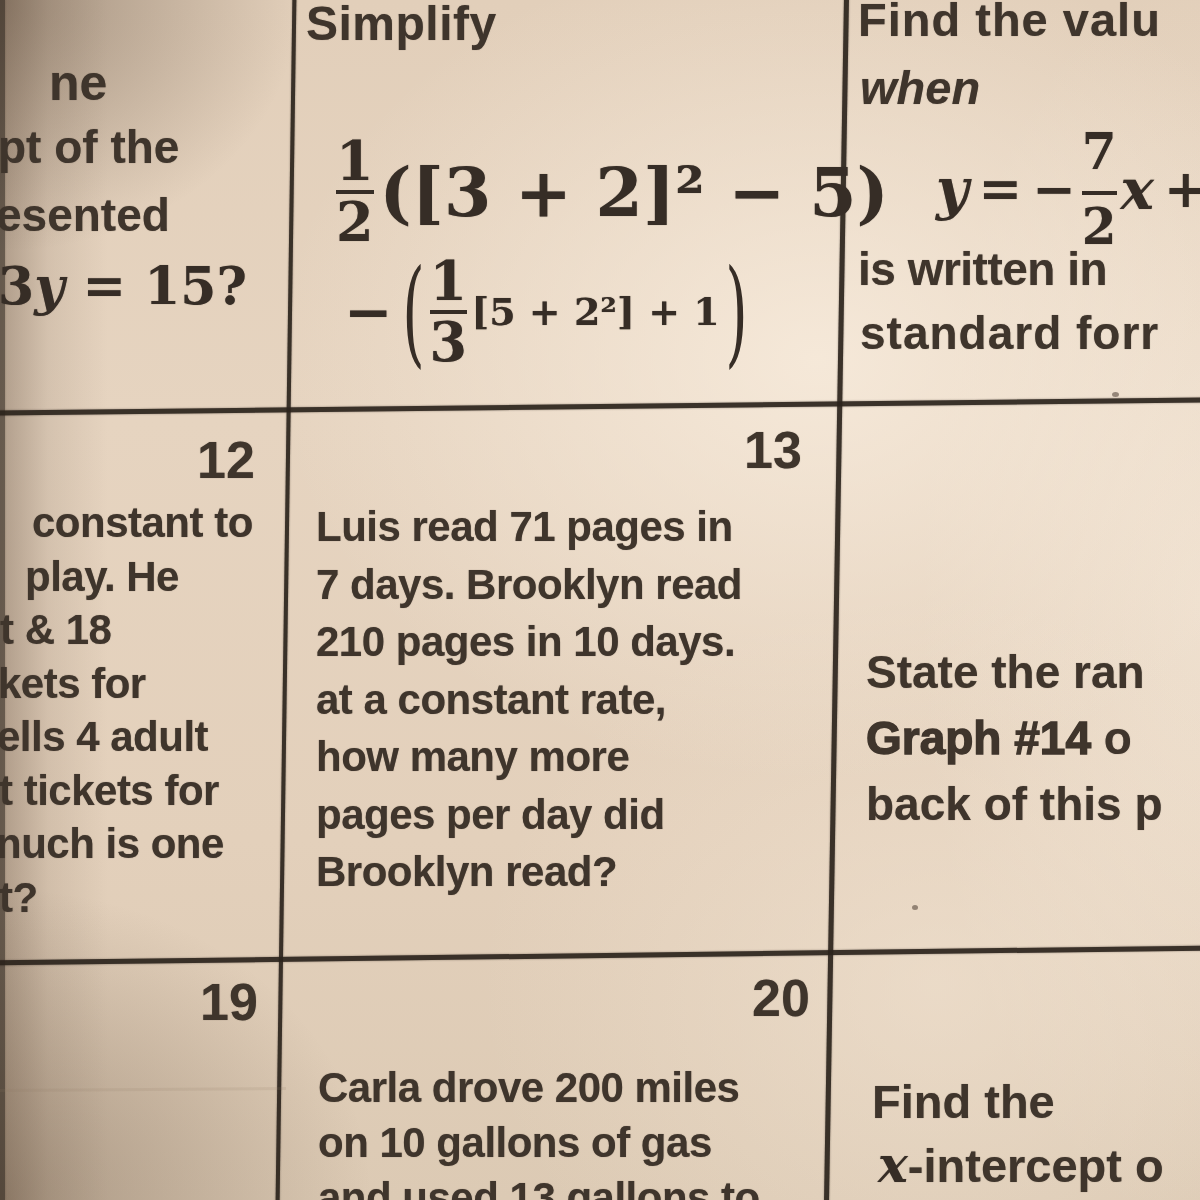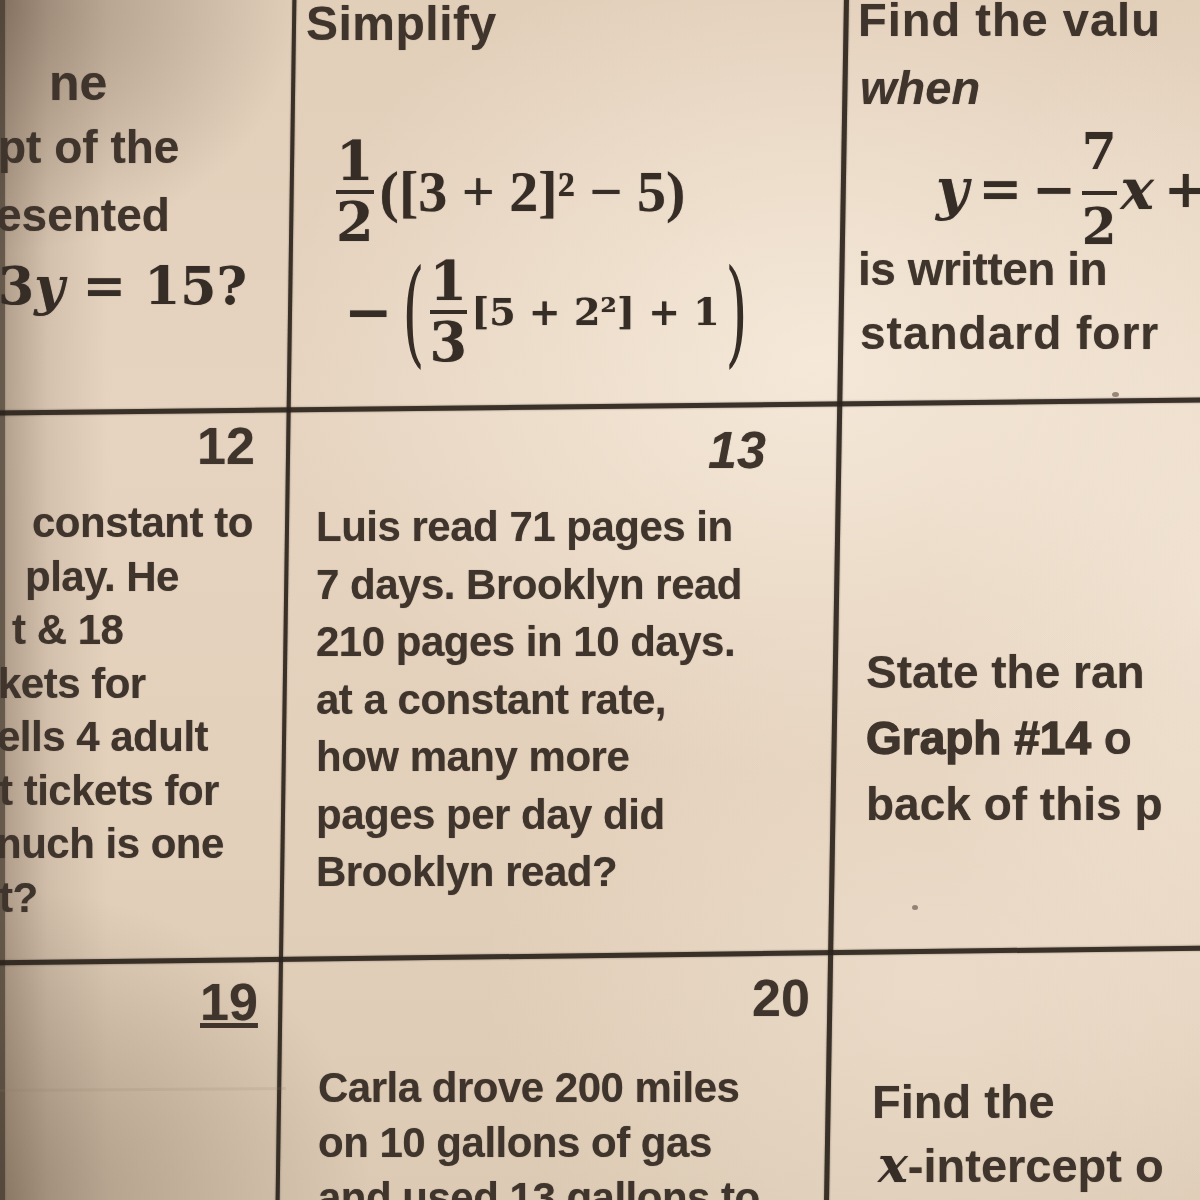--- a/index.html
+++ b/index.html
@@ -58,21 +58,21 @@
       <span>3</span><span class="it">y</span><span> = 15?</span>
     </div>
 
     <div class="abs sans" style="left:306px;top:0px;font-size:48px;letter-spacing:.5px;">Simplify</div>
 
     <div class="abs mrow" style="left:336px;top:136px;">
       <span class="frac math" style="font-size:54px;">
         <span class="fnum">1</span>
         <span class="fden">2</span>
       </span>
-      <span class="math" style="font-size:58px;margin-left:6px;font-family:Liberation Serif, serif;">([3 + 2]² − 5)</span>
+      <span class="math" style="font-size:68px;margin-left:6px;">([3 + 2]² − 5)</span>
     </div>
 
     <div class="abs mrow" style="left:344px;top:256px;">
       <span class="math" style="font-size:58px;margin-right:8px;">−</span>
       <span class="bigparen" style="font-size:64px;">(</span>
       <span class="frac math" style="font-size:54px;margin:0 4px;">
         <span class="fnum">1</span>
         <span class="fden">3</span>
       </span>
       <span class="math" style="font-size:38px;">[5 + 2²] + 1</span>
@@ -90,50 +90,50 @@
         <span class="fnum">7</span>
         <span class="fden">2</span>
       </span>
       <span class="math it" style="font-size:56px;margin-left:4px;">x</span>
       <span class="math" style="font-size:52px;margin-left:10px;">+</span>
     </div>
 
     <div class="abs sans" style="left:858px;top:246px;font-size:46px;letter-spacing:-0.5px;">is written in</div>
     <div class="abs sans" style="left:860px;top:310px;font-size:46px;letter-spacing:1px;">standard forr</div>
 
-    <div class="abs sans" style="left:197px;top:420px;font-size:52px;text-align:center;">12</div>
+    <div class="abs sans" style="left:197px;top:434px;font-size:52px;text-align:center;">12</div>
     <div class="abs sans lines" style="left:0;top:496px;font-size:42px;line-height:53.5px;letter-spacing:-0.5px;">
       <p style="margin-left:32px">constant to</p>
       <p style="margin-left:25px">play. He</p>
-      <p style="margin-left:12px">t &amp; 18</p>
+      <p style="margin-left:0">t &amp; 18</p>
       <p style="margin-left:-2px">kets for</p>
       <p style="margin-left:-3px">ells 4 adult</p>
       <p style="margin-left:-1px">t tickets for</p>
       <p style="margin-left:-4px">nuch is one</p>
       <p style="margin-left:-1px">t?</p>
     </div>
 
-    <div class="abs sans" style="left:708px;top:424px;font-size:52px;font-style:italic;">13</div>
+    <div class="abs sans" style="left:744px;top:424px;font-size:52px;">13</div>
     <div class="abs sans lines" style="left:316px;top:498px;font-size:42px;line-height:57.5px;letter-spacing:-0.5px;">
       <p>Luis read 71 pages in</p>
       <p>7 days. Brooklyn read</p>
       <p>210 pages in 10 days.</p>
       <p>at a constant rate,</p>
       <p>how many more</p>
       <p>pages per day did</p>
       <p>Brooklyn read?</p>
     </div>
 
     <div class="abs sans lines" style="left:866px;top:600px;font-size:46px;line-height:66px;margin-top:39px;">
       <p>State the ran</p>
       <p><span class="strongbold">Graph #14</span><span> o</span></p>
       <p>back of this p</p>
     </div>
 
-    <div class="abs sans" style="left:200px;top:976px;font-size:52px;text-decoration:underline;">19</div>
+    <div class="abs sans" style="left:200px;top:976px;font-size:52px;">19</div>
 
     <div class="abs sans" style="left:752px;top:972px;font-size:52px;">20</div>
     <div class="abs sans lines" style="left:318px;top:1060px;font-size:42px;line-height:55px;letter-spacing:-0.5px;">
       <p>Carla drove 200 miles</p>
       <p>on 10 gallons of gas</p>
       <p>and used 13 gallons to</p>
     </div>
 
     <div class="abs sans" style="left:872px;top:1078px;font-size:47px;">Find the</div>
     <div class="abs" style="left:878px;top:1140px;">

